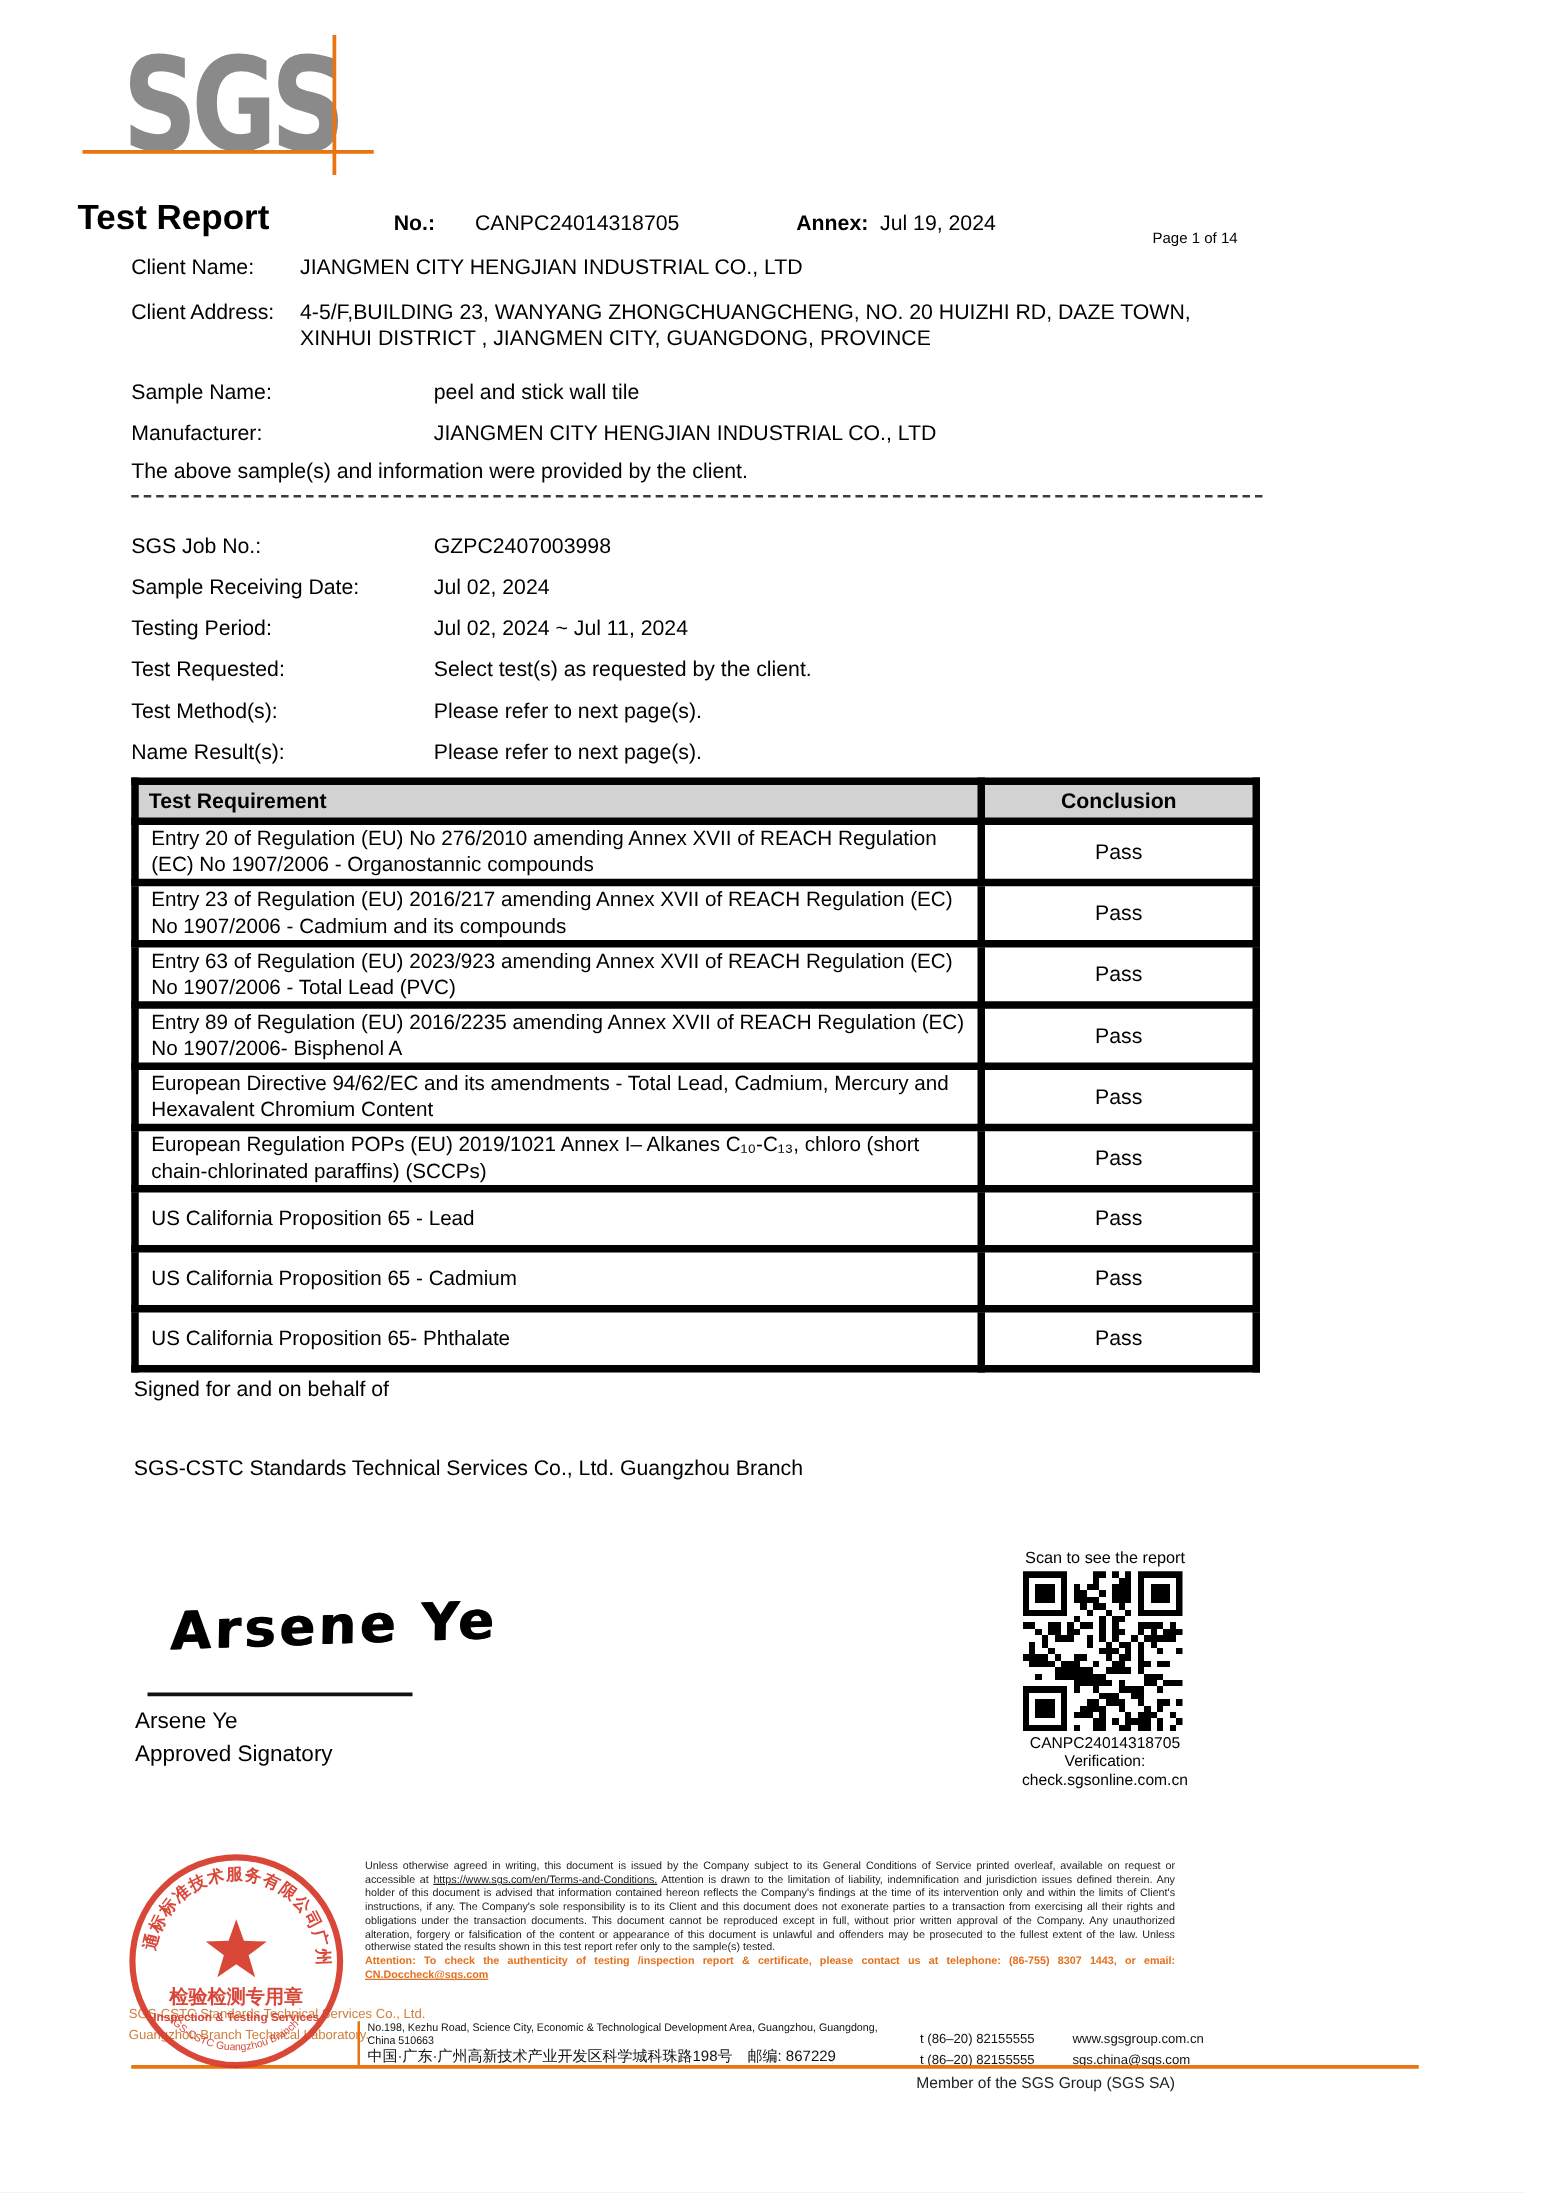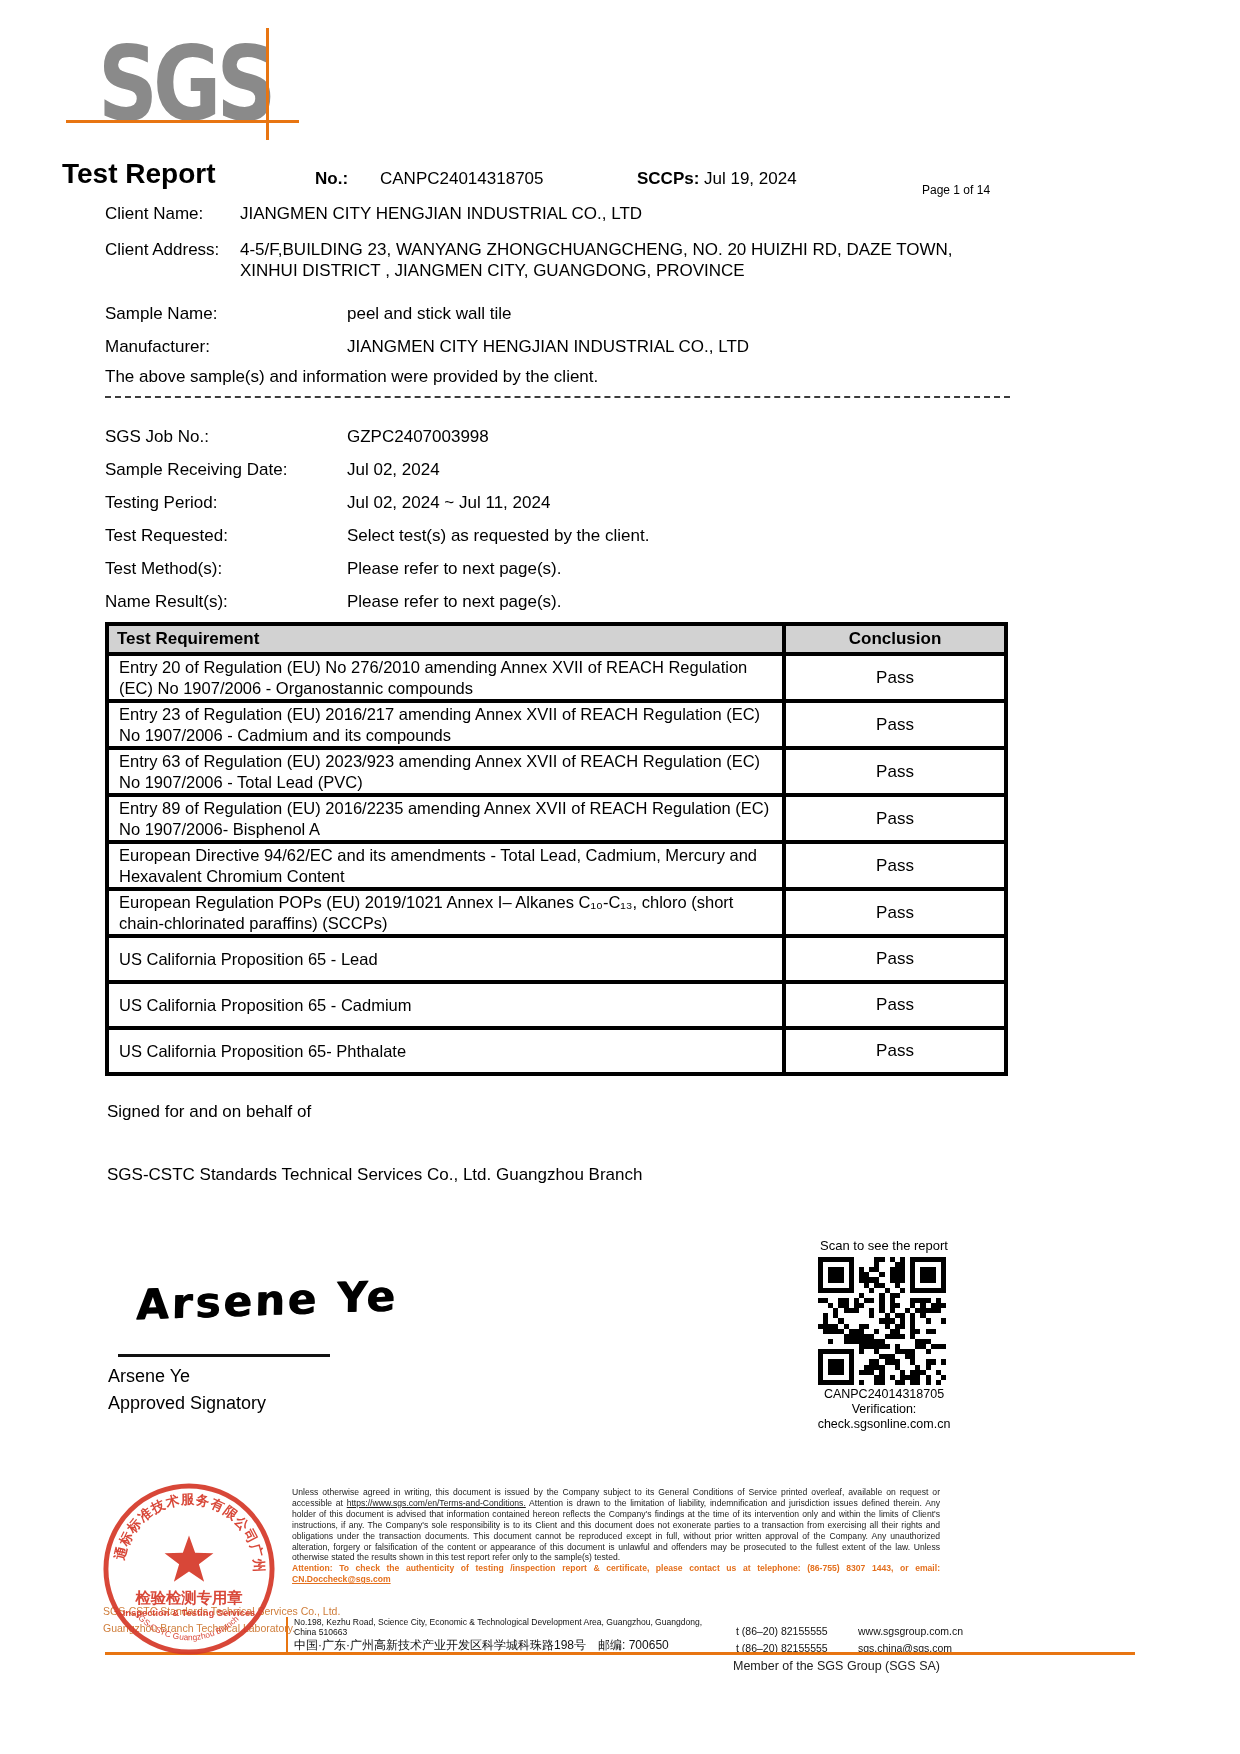--- a/index.html
+++ b/index.html
@@ -34,21 +34,21 @@
   .sample-block{top:303px;}
   .sample-block .kv-row{margin-bottom:12px;}
   .note-line{position:absolute;left:105px;top:367px;font-size:17px;}
   .dash-sep{position:absolute;left:105px;top:396px;width:905px;border-top:2px dashed #3c3c3c;}
   .job-block{top:426px;}
   .job-block .kv-row{margin-bottom:12px;}
 
   
   .results{position:absolute;left:105px;top:622px;width:903px;border-collapse:collapse;
            table-layout:fixed;font-size:16.5px;}
-  .results th,.results td{border:4px solid #000000;}
+  .results th,.results td{border:6px solid #000000;}
   .results th{background:#d2d2d2;font-weight:700;font-size:17px;padding:2px 8px;height:22px;}
   .th-req{text-align:left;}
   .th-con{text-align:center;}
   .results td.req{padding:1px 10px;line-height:20.5px;}
   .results td.con{text-align:center;font-size:17px;}
   .results tr.tall td{height:40px;}
 
   
   .signed-1{position:absolute;left:107px;top:1102px;font-size:17px;}
   .signed-2{position:absolute;left:107px;top:1165px;font-size:17px;}
@@ -91,21 +91,21 @@
 
   <div class="logo">
     <div class="logo-text">SGS</div>
     <div class="logo-vline"></div>
     <div class="logo-hline"></div>
   </div>
 
   <div class="report-title">Test Report</div>
   <div class="hdr-no-label">No.:</div>
   <div class="hdr-no-value">CANPC24014318705</div>
-  <div class="hdr-date-label">SCCPs:</div>
+  <div class="hdr-date-label">Annex:</div>
   <div class="hdr-date-value">Jul 19, 2024</div>
   <div class="hdr-page">Page 1 of 14</div>
 
   <div class="kv-block client-block">
     <div class="kv-row">
       <div class="kv-label w135">Client Name:</div>
       <div class="kv-value">JIANGMEN CITY HENGJIAN INDUSTRIAL CO., LTD</div>
     </div>
     <div class="kv-row">
       <div class="kv-label w135">Client Address:</div>
@@ -470,21 +470,21 @@
   </div>
 
   <div class="addr-vline"></div>
   <div class="addr-block">
     <div class="addr-row">
       <div class="addr-en">No.198, Kezhu Road, Science City, Economic &amp; Technological Development Area, Guangzhou, Guangdong, China 510663</div>
       <div class="addr-tel">t (86–20) 82155555</div>
       <div class="addr-web">www.sgsgroup.com.cn</div>
     </div>
     <div class="addr-row">
-      <div class="addr-cn">中国·广东·广州高新技术产业开发区科学城科珠路198号　邮编: 700650</div>
+      <div class="addr-cn">中国·广东·广州高新技术产业开发区科学城科珠路198号　邮编: 867229</div>
       <div class="addr-tel">t (86–20) 82155555</div>
       <div class="addr-web">sgs.china@sgs.com</div>
     </div>
   </div>
   <div class="footer-hline"></div>
   <div class="member">Member of the SGS Group (SGS SA)</div>
 
 </div>
 
 </body></html>

